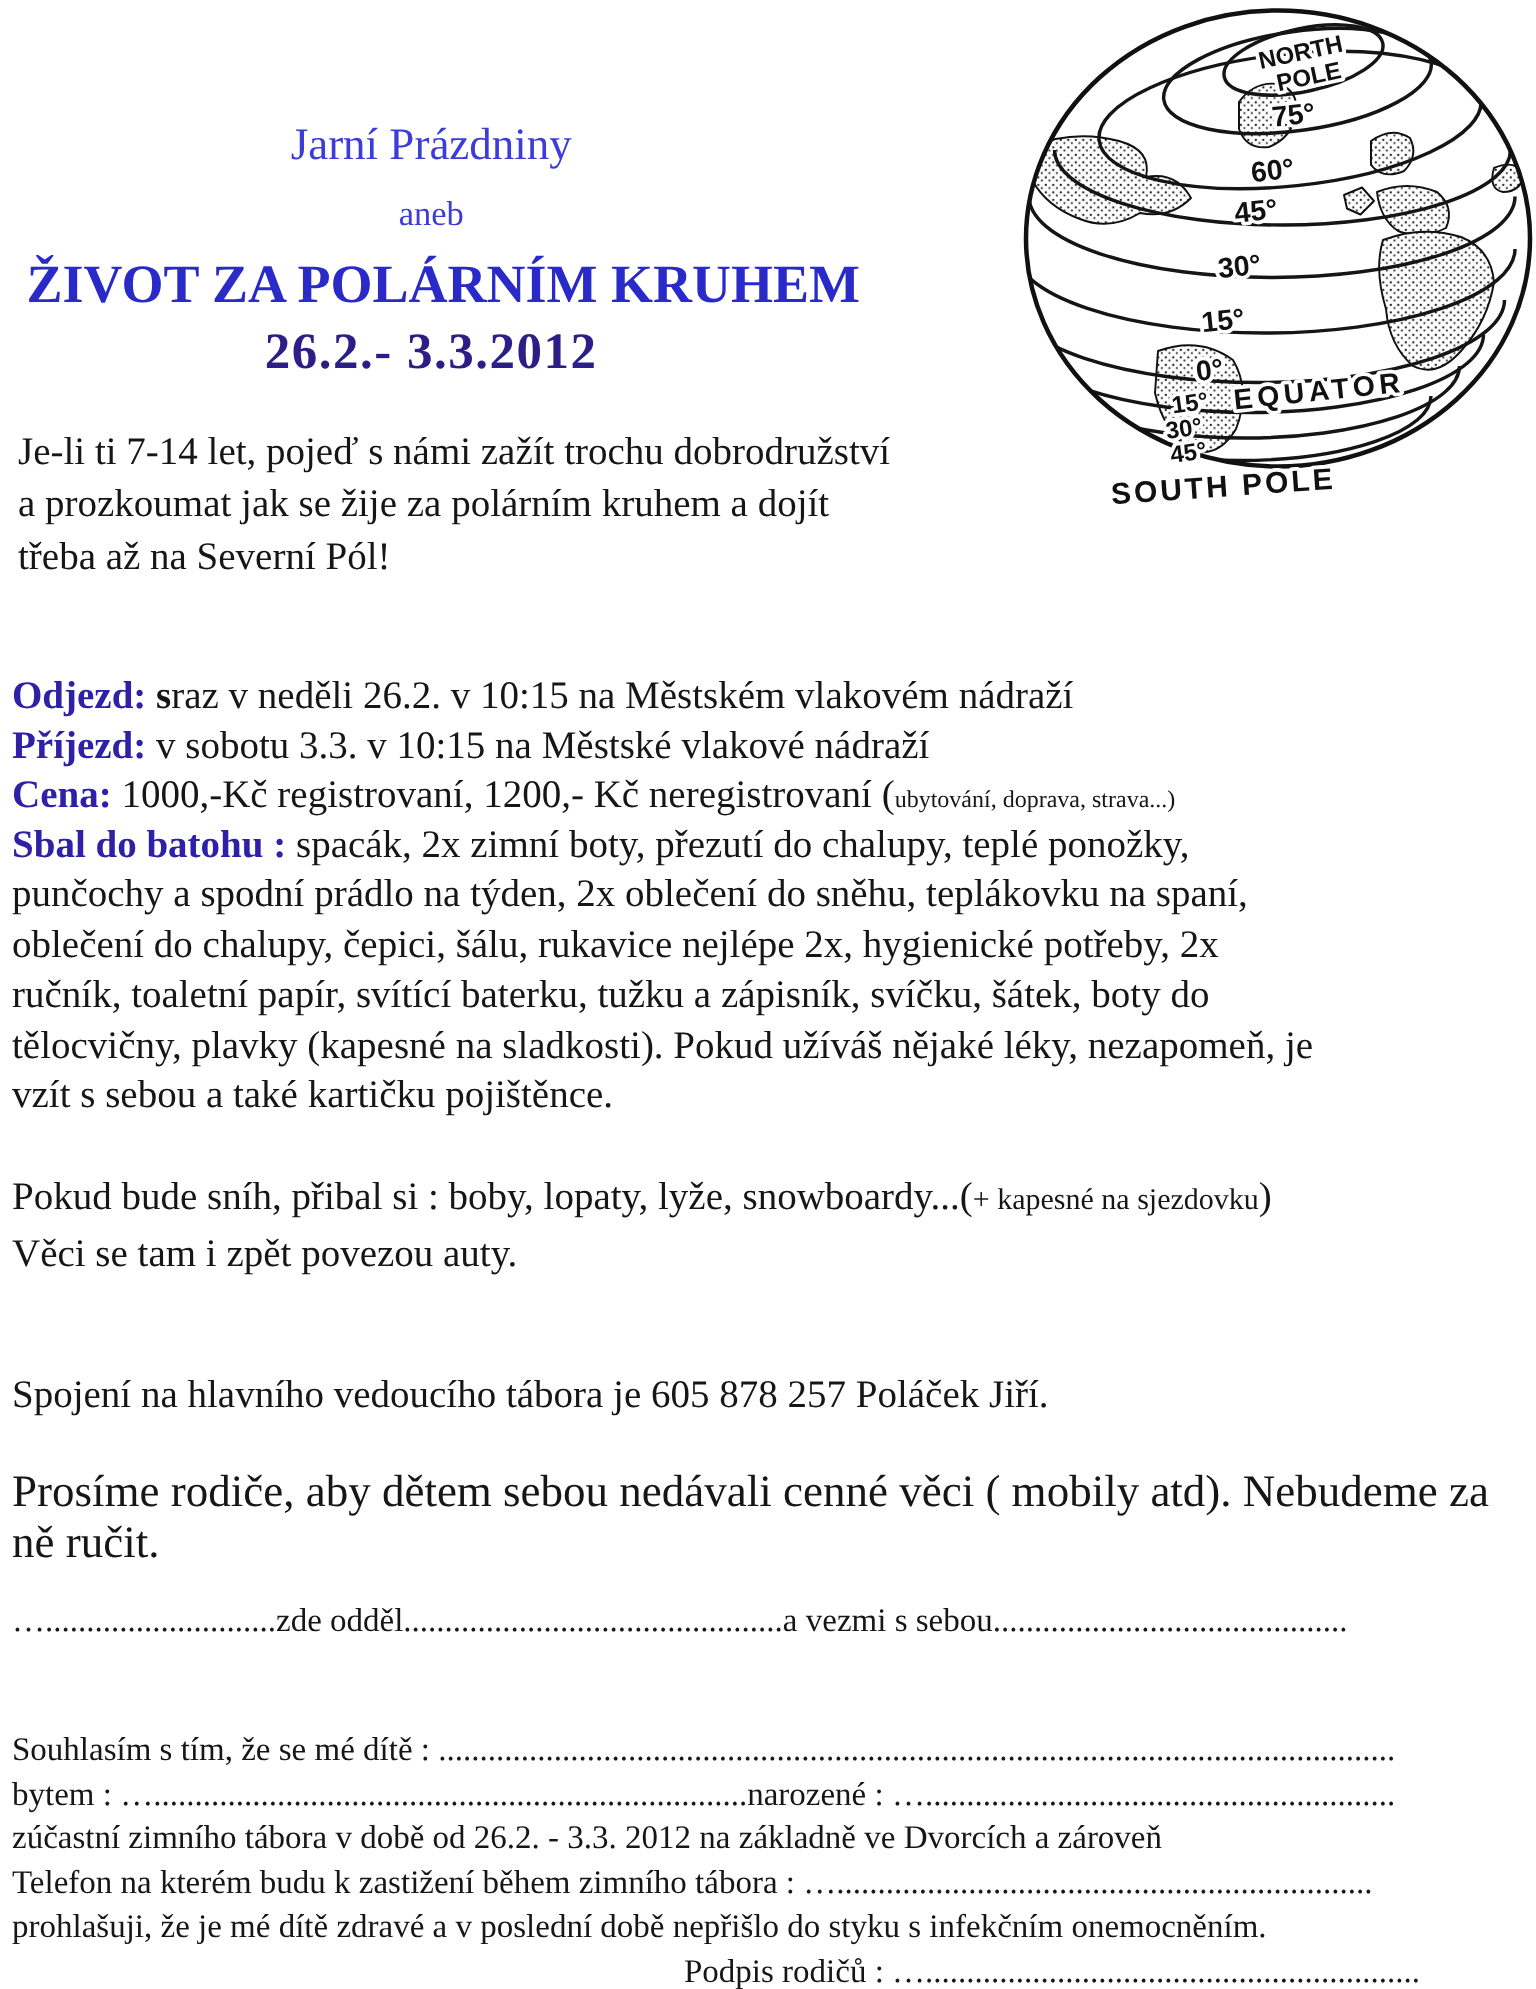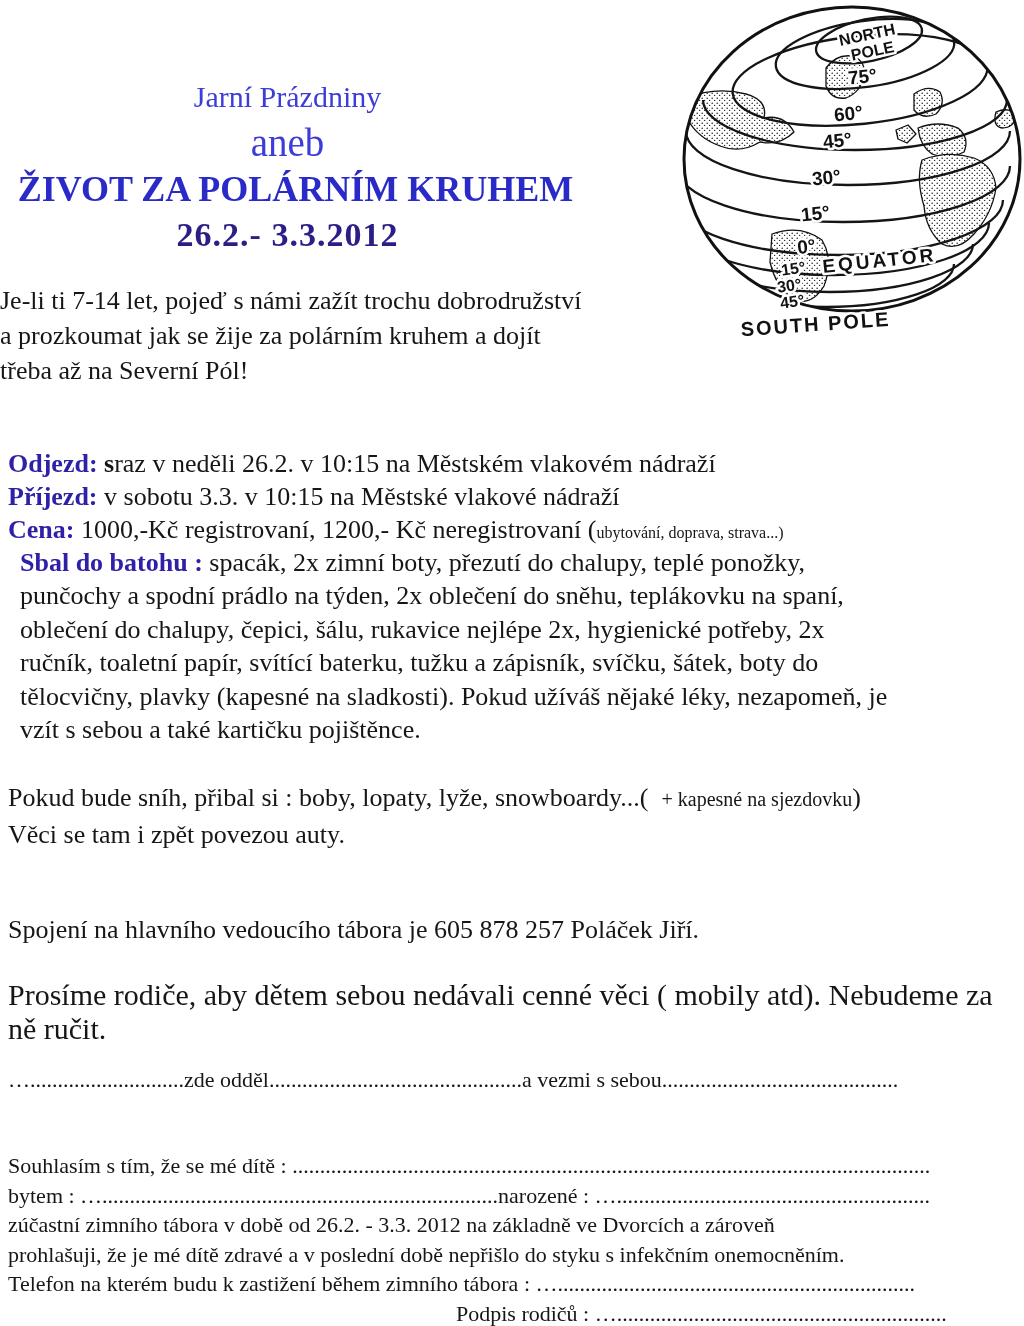--- a/index.html
+++ b/index.html
@@ -9,31 +9,31 @@
     --label-blue:#2e21a8;
     --body-text:#161616;
   }
   html,body{margin:0;padding:0;}
   .page{
     position:relative;width:1024px;height:1326px;background:#ffffff;
     font-family:"Liberation Serif", serif;color:var(--body-text);overflow:hidden;
   }
   .title-block{position:absolute;left:0;top:74px;width:575px;text-align:center;line-height:46px;}
   .t1{font-size:30px;color:var(--title-blue);}
-  .t2{font-size:39px;color:var(--title-blue);font-family:Liberation Serif, serif;}
+  .t2{font-size:23px;color:var(--title-blue);font-family:Liberation Serif, serif;}
   .t3{font-size:36px;font-weight:bold;color:var(--heading-blue);padding-left:16px;}
   .t4{font-size:34px;font-weight:bold;color:var(--date-navy);letter-spacing:1px;}
-  .intro{position:absolute;left:0;top:283px;font-size:26px;line-height:35px;}
+  .intro{position:absolute;left:12px;top:283px;font-size:26px;line-height:35px;}
   .details{position:absolute;left:8px;top:419px;font-size:26px;line-height:33px;margin-top:28px;}
   .lbl{font-weight:bold;color:var(--label-blue);}
   .bold-black{font-weight:bold;}
   .small-inline{font-size:16px;}
-  .packing{position:absolute;left:8px;top:546px;font-size:26px;line-height:33.4px;margin-left:12px;}
+  .packing{position:absolute;left:8px;top:546px;font-size:26px;line-height:33.4px;}
   .snow{position:absolute;left:8px;top:780px;font-size:26px;line-height:35px;}
-  .snow .small-inline{font-size:20px;margin-left:13px;}
+  .snow .small-inline{font-size:20px;}
   .contact{position:absolute;left:8px;top:877px;font-size:26px;line-height:35px;}
   .notice{position:absolute;left:8px;top:978px;font-size:30px;}
   .cutline{position:absolute;left:8px;top:1067px;font-size:22px;white-space:nowrap;overflow:hidden;width:1012px;}
   .form{position:absolute;left:8px;top:1151px;font-size:22px;line-height:29.5px;width:1010px;}
   .form .indent{padding-left:448px;}
   .globe{position:absolute;left:676px;top:2px;width:348px;height:342px;}
   .globe text{
     font-family:"Liberation Sans", sans-serif;font-weight:700;fill:#111;
     paint-order:stroke;stroke:#ffffff;stroke-width:5px;stroke-linejoin:round;
   }
@@ -150,18 +150,18 @@
   </div>
 
   <div class="notice">Prosíme rodiče, aby dětem sebou nedávali cenné věci ( mobily atd). Nebudeme za ně ručit.</div>
 
   <div class="cutline">…............................zde odděl..............................................a vezmi s sebou...........................................</div>
 
   <div class="form">
     <div>Souhlasím s tím, že se mé dítě : ....................................................................................................................</div>
     <div>bytem : …........................................................................narozené : ….........................................................</div>
     <div>zúčastní zimního tábora v době od 26.2. - 3.3. 2012 na základně ve Dvorcích a zároveň</div>
+    <div>Telefon na kterém budu k zastižení během zimního tábora : ….................................................................</div>
     <div>prohlašuji, že je mé dítě zdravé a v poslední době nepřišlo do styku s infekčním onemocněním.</div>
-    <div>Telefon na kterém budu k zastižení během zimního tábora : ….................................................................</div>
     <div class="indent">Podpis rodičů : …............................................................</div>
   </div>
 
 </div>
 
 </body></html>

